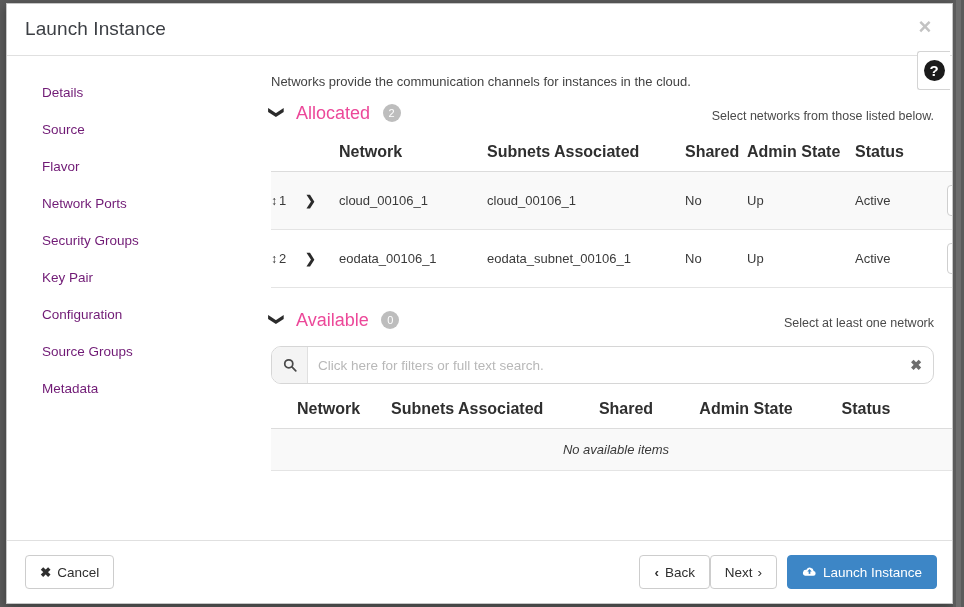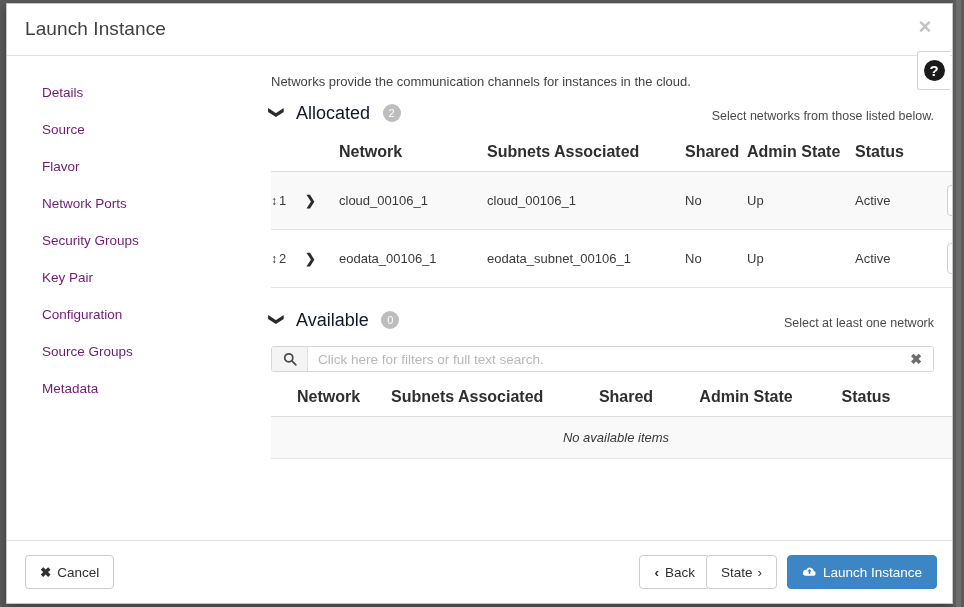--- a/index.html
+++ b/index.html
@@ -141,21 +141,21 @@
     font-weight: 700;
     vertical-align: middle;
     margin-right: 6px;
     cursor: pointer;
     line-height: 1;
     transform: translateY(-1px);
   }
   .section-title {
     display: inline-block;
     font-size: 18px;
-    color: #0f172a;
+    color: #ec4899;
     font-weight: 400;
     vertical-align: middle;
   }
   .count-badge {
     display: inline-block;
     vertical-align: middle;
     margin-left: 8px;
     min-width: 18px; height: 18px;
     padding: 0 5px;
     border-radius: 9px;
@@ -250,23 +250,23 @@
     font-size: 13px;
     color: #4a4a4a;
     padding: 14px 0;
   }
 
   
   .searchbar {
     position: relative;
     display: flex;
     align-items: stretch;
-    height: 26px;
+    height: 38px;
     border: 1px solid #d6d6d6;
-    border-radius: 3px;
+    border-radius: 10px;
     background: #fff;
     margin-bottom: 12px;
     overflow: hidden;
   }
   .search-ico {
     width: 36px;
     background: #f4f4f4;
     border-right: 1px solid #e0e0e0;
     display: flex; align-items: center; justify-content: center;
     cursor: pointer;
@@ -464,21 +464,21 @@
     <div class="modal-footer">
       <button class="btn btn-cancel">
         <span class="gl">✖</span>
         <span>Cancel</span>
       </button>
       <button class="btn btn-back">
         <span class="gl">‹</span>
         <span>Back</span>
       </button>
       <button class="btn btn-next">
-        <span>State</span>
+        <span>Next</span>
         <span class="gr">›</span>
       </button>
       <button class="btn btn-launch">
         <span class="gl">
           <svg width="15" height="12" viewBox="0 0 20 15" aria-hidden="true">
             <path d="M15.6 6.1A5.1 5.1 0 0 0 5.9 4.6 4.1 4.1 0 0 0 4.2 12.6h11.1a3.3 3.3 0 0 0 .3-6.5z" fill="#ffffff"></path>
             <path d="M10 3.4l3 3.4h-6z" fill="#3d86c6"></path>
             <rect x="8.9" y="6" width="2.2" height="4" fill="#3d86c6"></rect>
           </svg>
         </span>

